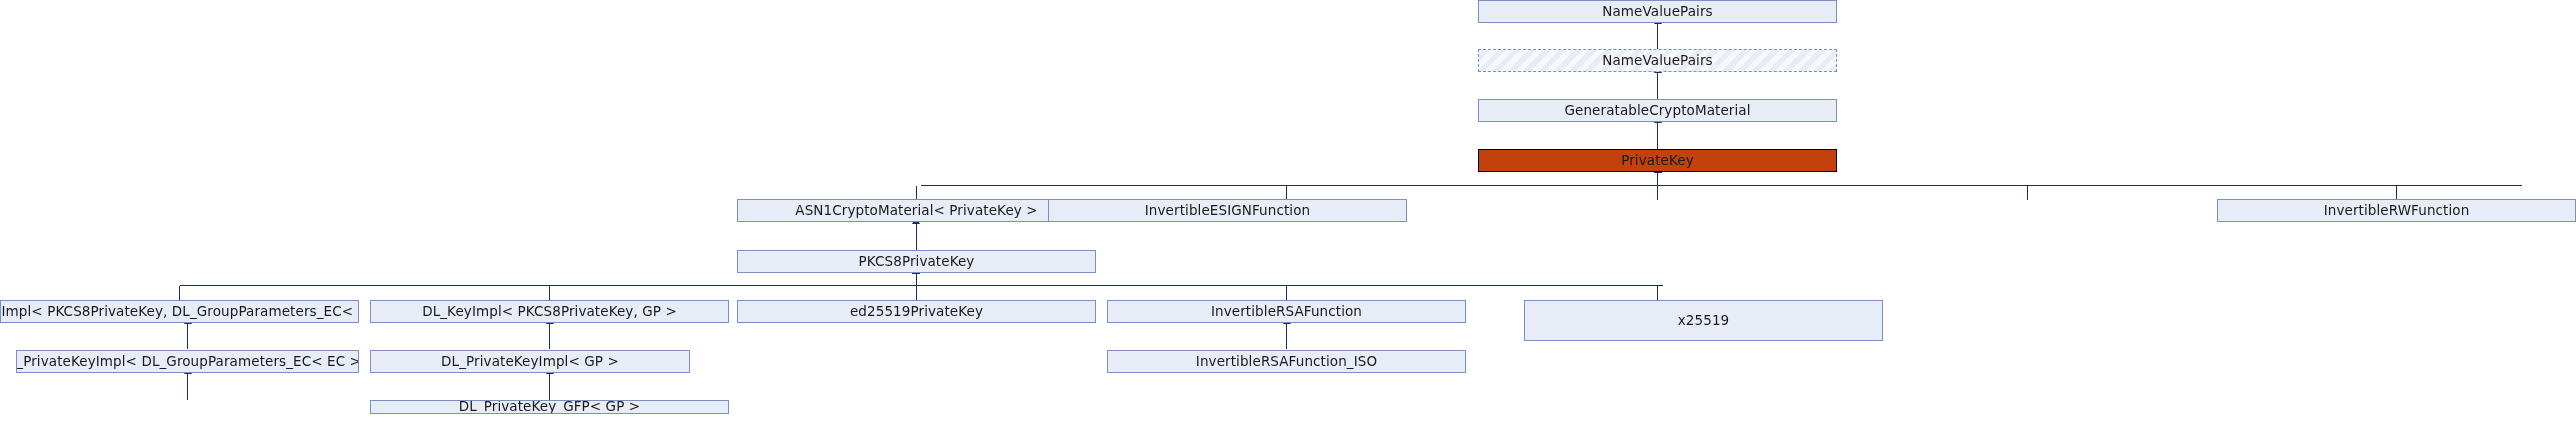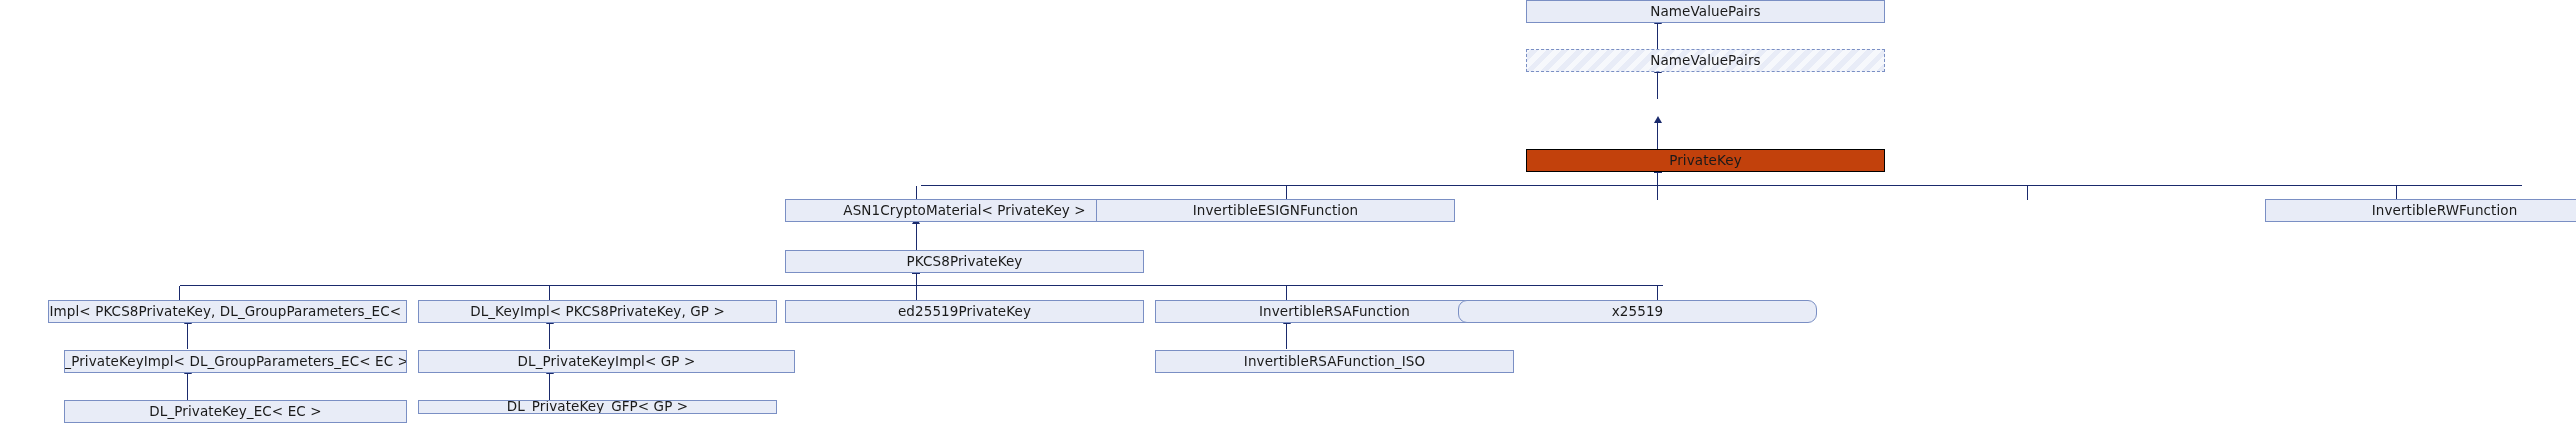--- a/index.html
+++ b/index.html
@@ -14,21 +14,20 @@
     box-sizing:border-box;
     display:flex;align-items:center;justify-content:center;
     background:#e8ecf7;
     border:0.9px solid #7a8fc4;
     color:#1a1a1a;
     font-size:13.5px;
     line-height:1;
     letter-spacing:0.1px;
     white-space:nowrap;
     overflow:hidden;
-    margin-left:48px;
   }
   .node.current{
     background:#c2410c;
     border:1.3px solid #000000;
   }
   .node.abstract{
     border:0.9px dashed #7a8fc4;
     background:
       repeating-linear-gradient(
         -45deg,
@@ -101,20 +100,23 @@
     <div class="edge v" style="left: 187px; top: 373px; height: 27px; background: rgb(26, 42, 108);"></div>
     <div class="arrow" style="left: 184px; top: 367px; border-bottom-color: rgb(26, 42, 108);"></div>
     <div class="edge v" style="left: 549px; top: 373px; height: 27px; background: rgb(26, 42, 108);"></div>
     <div class="arrow" style="left: 546px; top: 367px; border-bottom-color: rgb(26, 42, 108);"></div>
     <div class="node" style="left: 1478px; top: 0px; width: 359px; height: 23.4px;">
       <span class="label">NameValuePairs</span>
     </div>
     <div class="node abstract" style="left: 1478px; top: 49px; width: 359px; height: 23.4px;">
       <span class="label">NameValuePairs</span>
     </div>
+    <div class="node" style="left: 1478px; top: 99px; width: 359px; height: 23.4px;">
+      <span class="label">GeneratableCryptoMaterial</span>
+    </div>
     <div class="node current" style="left: 1478px; top: 149px; width: 359px; height: 23.4px;">
       <span class="label">PrivateKey</span>
     </div>
     <div class="node" style="left: 737px; top: 199px; width: 359px; height: 23.4px;">
       <span class="label">ASN1CryptoMaterial&lt; PrivateKey &gt;</span>
     </div>
     <div class="node" style="left: 1048px; top: 199px; width: 359px; height: 23.4px;">
       <span class="label">InvertibleESIGNFunction</span>
     </div>
     <div class="node" style="left: 2217px; top: 199px; width: 359px; height: 23.4px;">
@@ -128,32 +130,29 @@
     </div>
     <div class="node" style="left: 370px; top: 300px; width: 359px; height: 23.4px;">
       <span class="label">DL_KeyImpl&lt; PKCS8PrivateKey, GP &gt;</span>
     </div>
     <div class="node" style="left: 737px; top: 300px; width: 359px; height: 23.4px;">
       <span class="label">ed25519PrivateKey</span>
     </div>
     <div class="node" style="left: 1107px; top: 300px; width: 359px; height: 23.4px;">
       <span class="label">InvertibleRSAFunction</span>
     </div>
-    <div class="node" style="left: 1410px; top: 300px; width: 359px; height: 23px; border-radius: 9px;">
+    <div class="node" style="left: 1524px; top: 300px; width: 359px; height: 41px;">
       <span class="label">x25519</span>
     </div>
     <div class="node" style="left: 16px; top: 350px; width: 343px; height: 23.4px;">
       <span class="label">DL_PrivateKeyImpl&lt; DL_GroupParameters_EC&lt; EC &gt; &gt;</span>
     </div>
-    <div class="node" style="left: 370px; top: 350px; width: 377px; height: 23.4px;">
+    <div class="node" style="left: 370px; top: 350px; width: 320px; height: 23.4px;">
       <span class="label">DL_PrivateKeyImpl&lt; GP &gt;</span>
     </div>
     <div class="node" style="left: 1107px; top: 350px; width: 359px; height: 23.4px;">
       <span class="label">InvertibleRSAFunction_ISO</span>
-    </div>
-    <div class="node" style="left: 16px; top: 400px; width: 343px; height: 23.4px;">
-      <span class="label">DL_PrivateKey_EC&lt; EC &gt;</span>
     </div>
     <div class="node" style="left: 370px; top: 400px; width: 359px; height: 14px;">
       <span class="label">DL_PrivateKey_GFP&lt; GP &gt;</span>
     </div>
   </div>
 
 
 </body></html>

